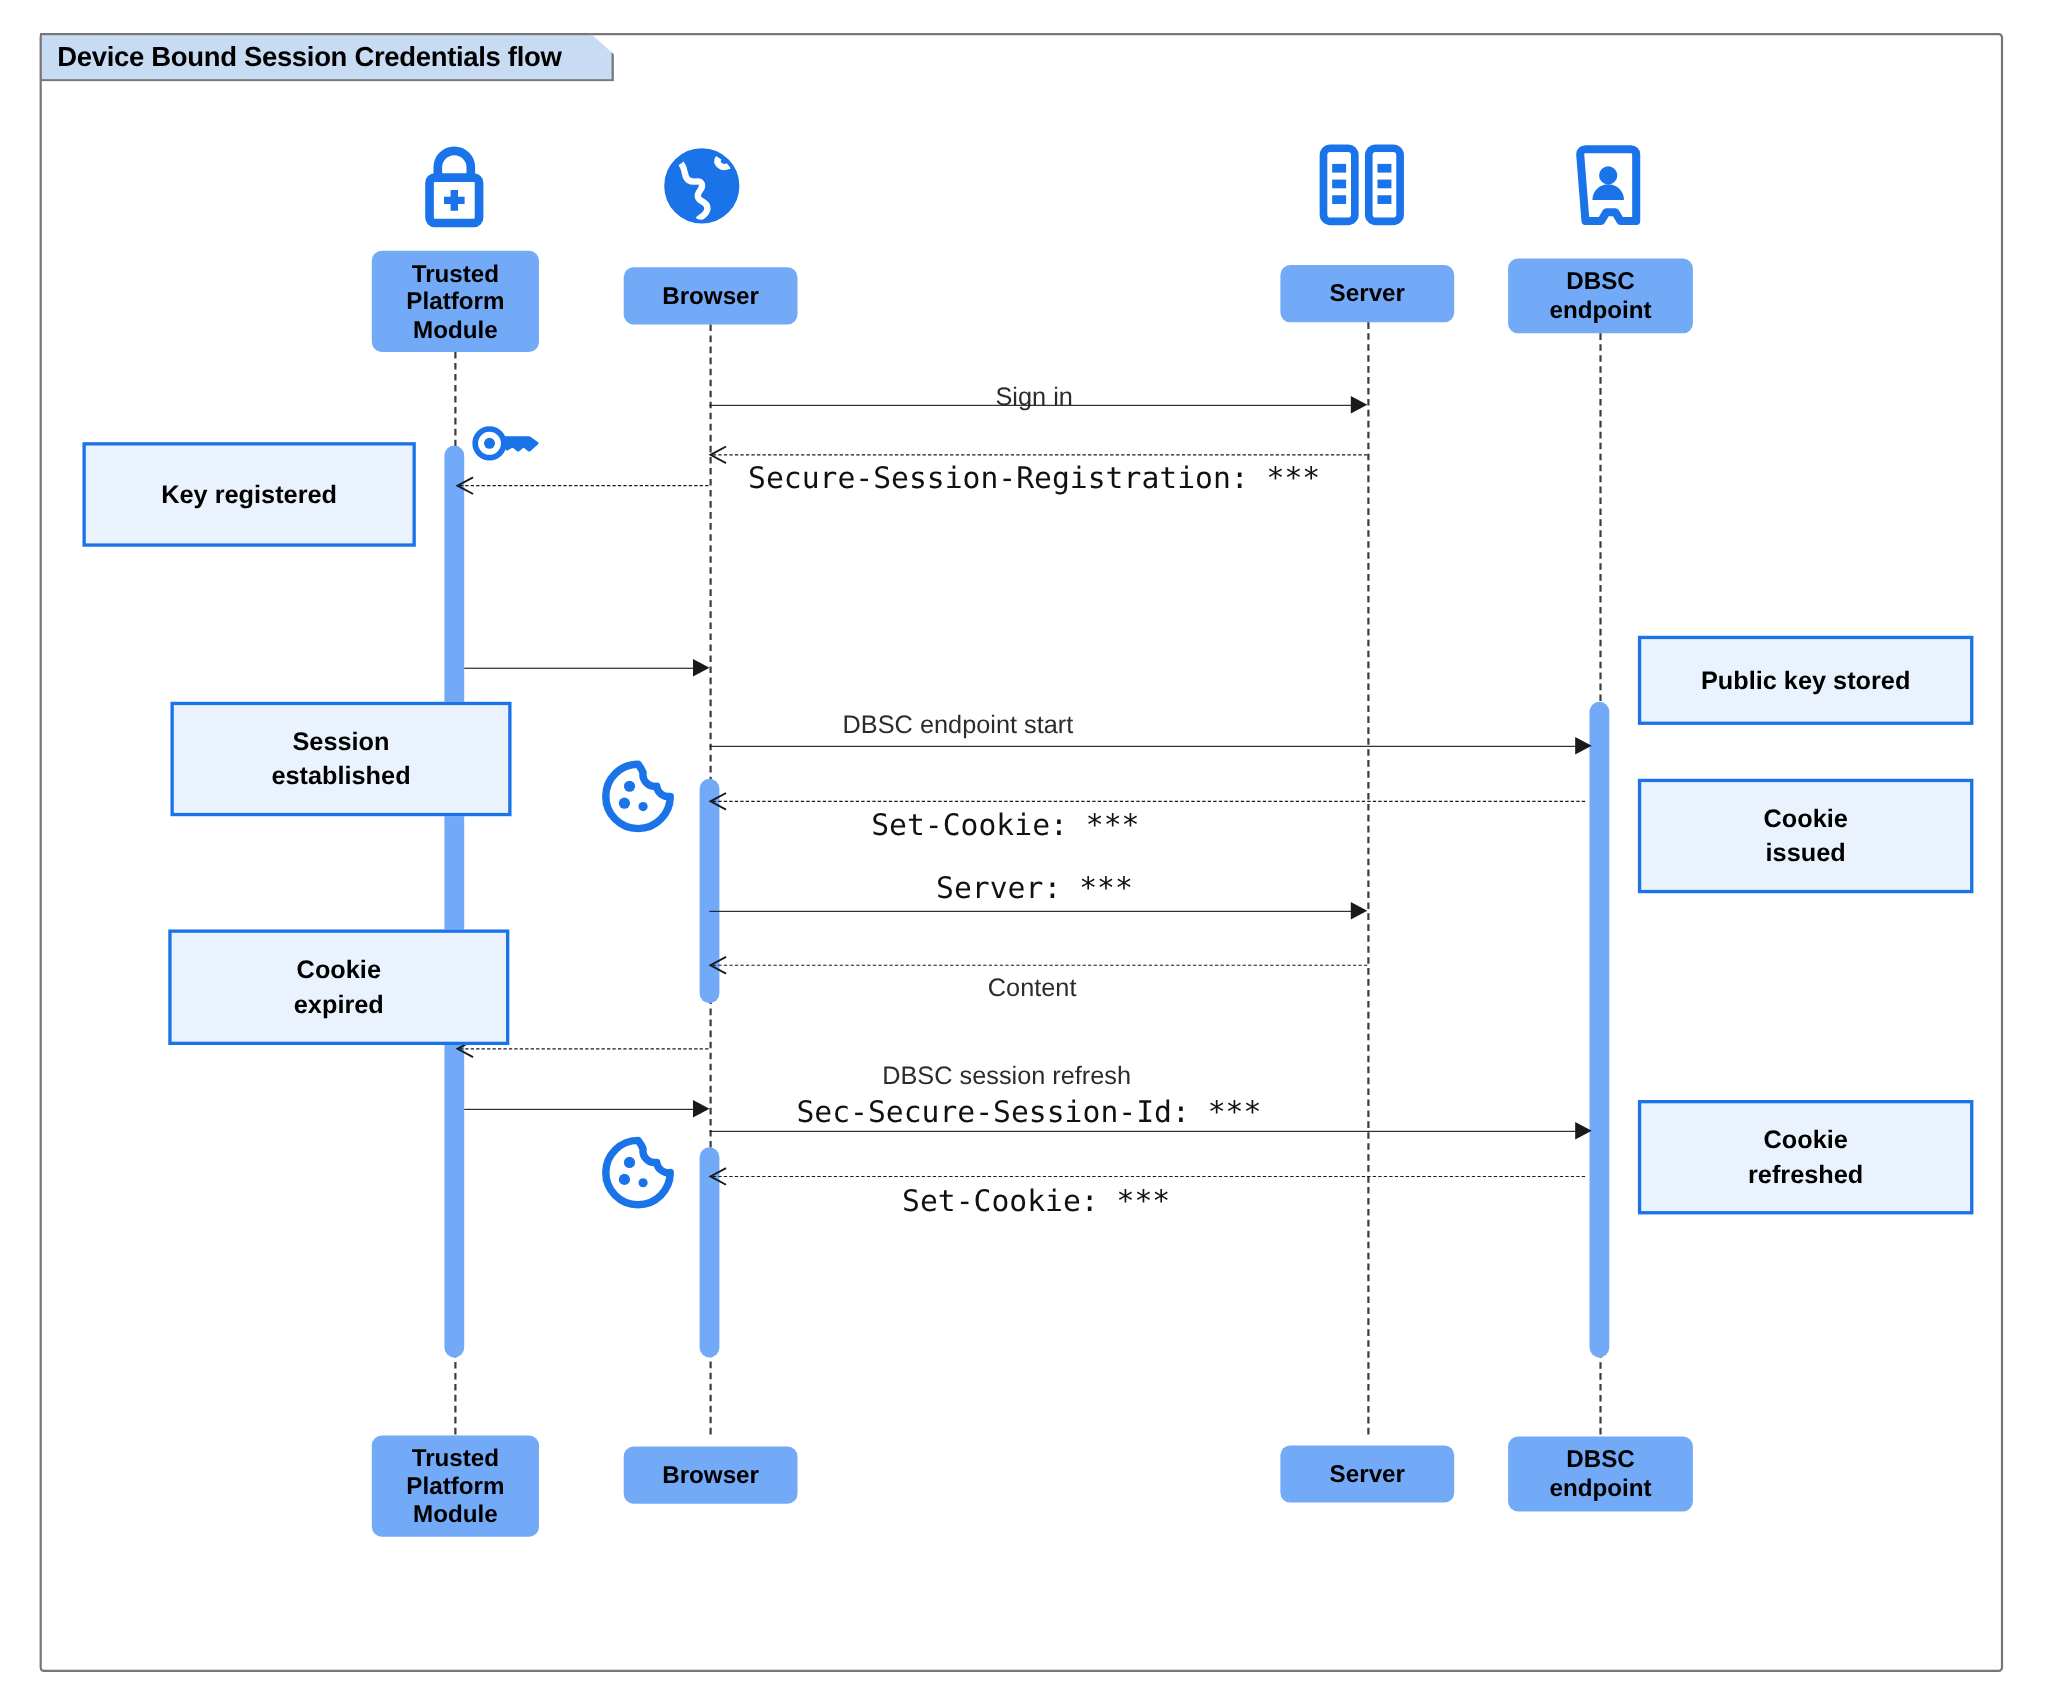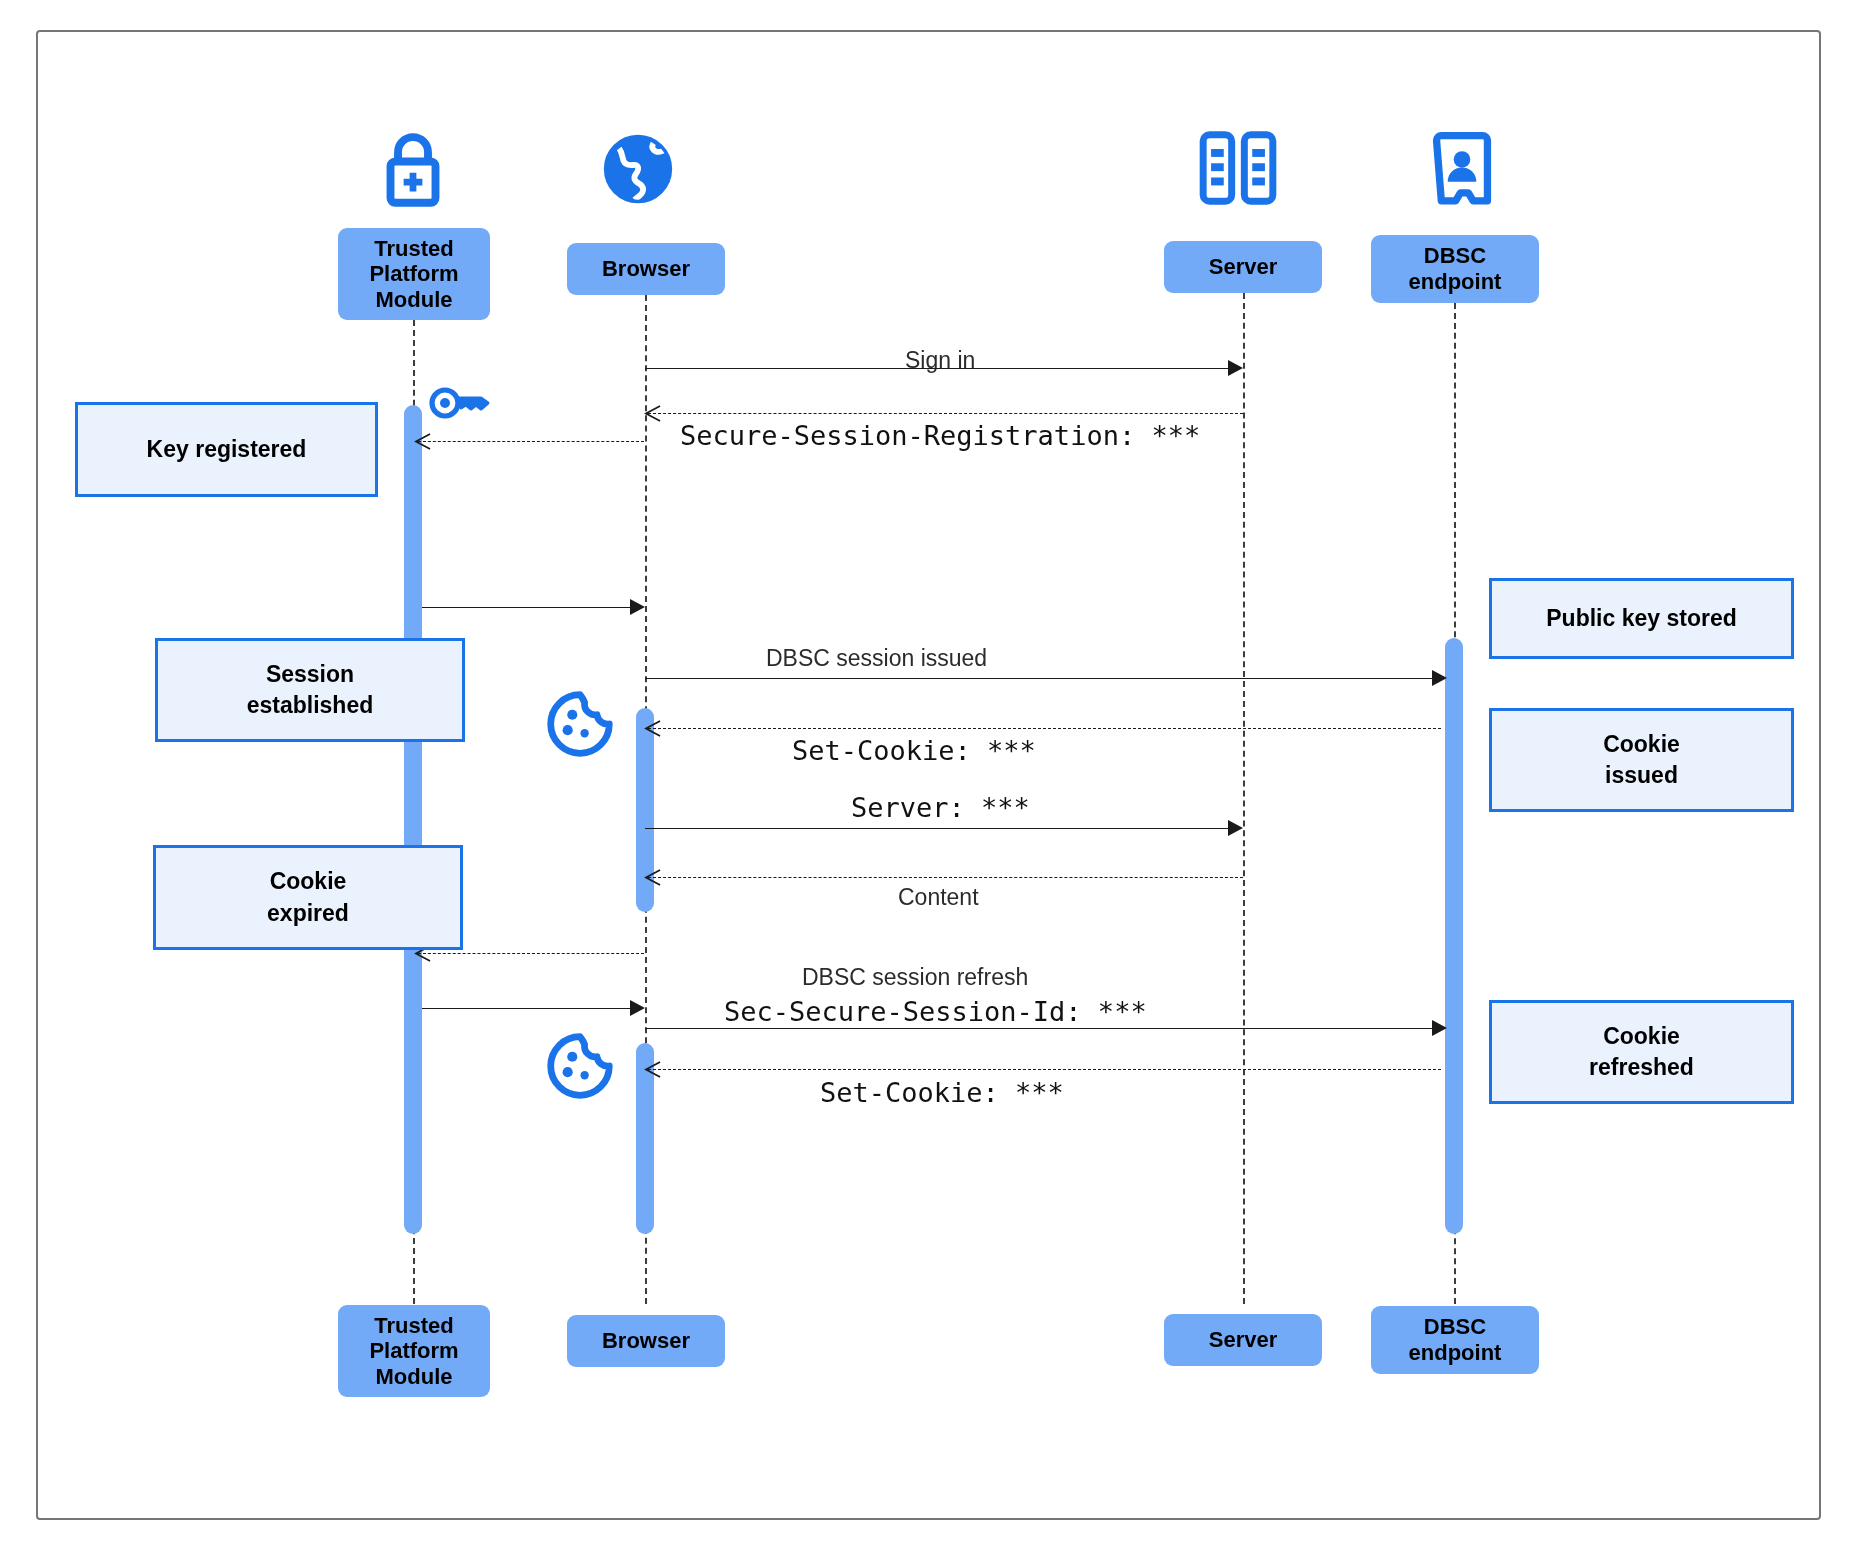--- a/index.html
+++ b/index.html
@@ -44,20 +44,21 @@
         font-weight:bold;font-size:23px;color:#000;line-height:1.35;}
 
   .icon{position:absolute;}
 </style>
 </head>
 <body>
 
 <div id="stage">
 
   <div class="frame"></div>
+  <div class="frame-title">Device Bound Session Credentials flow</div>
 
   <div class="icon" style="left:368px;top:124px;">
     <svg width="90" height="90" viewBox="0 0 48 48">
       <path d="M16 20 v-5 a8 8 0 0 1 16 0 v5" fill="none" stroke="#1a73e8" stroke-width="4.2"></path>
       <rect x="12" y="20" width="24" height="22" rx="2.5" fill="#fff" stroke="#1a73e8" stroke-width="4.2"></rect>
       <path d="M24 26 v10 M19 31 h10" stroke="#1a73e8" stroke-width="3.6" stroke-linecap="butt"></path>
     </svg>
   </div>
 
   <div class="icon" style="left:597px;top:128px;">
@@ -132,21 +133,21 @@
     <svg width="64" height="48" viewBox="0 0 64 48">
       <circle cx="18" cy="24" r="13" fill="none" stroke="#1a73e8" stroke-width="5.2"></circle>
       <circle cx="18" cy="24" r="5" fill="#1a73e8"></circle>
       <path d="M30 19 h24 l7 5 l-7 6 l-5 -4 l-5 4 l-5 -4 l-5 3z" fill="#1a73e8" stroke="#1a73e8" stroke-width="3" stroke-linejoin="round"></path>
     </svg>
   </div>
 
   <div class="msg-line" style="left:422px;top:607px;width:210px;"></div>
   <div class="arrow-solid right" style="left:630px;top:599px;"></div>
 
-  <div class="msg-text" style="left:766px;top:645px;">DBSC session issued</div>
+  <div class="msg-text" style="left:766px;top:645px;">DBSC endpoint start</div>
   <div class="msg-line" style="left:645px;top:678px;width:796px;"></div>
   <div class="arrow-solid right" style="left:1432px;top:670px;"></div>
 
   <div class="icon" style="left:543px;top:687px;">
     <svg width="74" height="74" viewBox="0 0 48 48">
       <path d="M24 5 a19 19 0 1 0 19 19 a7 7 0 0 1 -8 -6 a7 7 0 0 1 -8 -8 a19 19 0 0 0 -3 -5z" fill="#fff" stroke="#1a73e8" stroke-width="4.4" stroke-linejoin="round"></path>
       <circle cx="19" cy="18" r="3.3" fill="#1a73e8"></circle>
       <circle cx="16" cy="28" r="3.3" fill="#1a73e8"></circle>
       <circle cx="27" cy="30" r="2.7" fill="#1a73e8"></circle>
     </svg>

